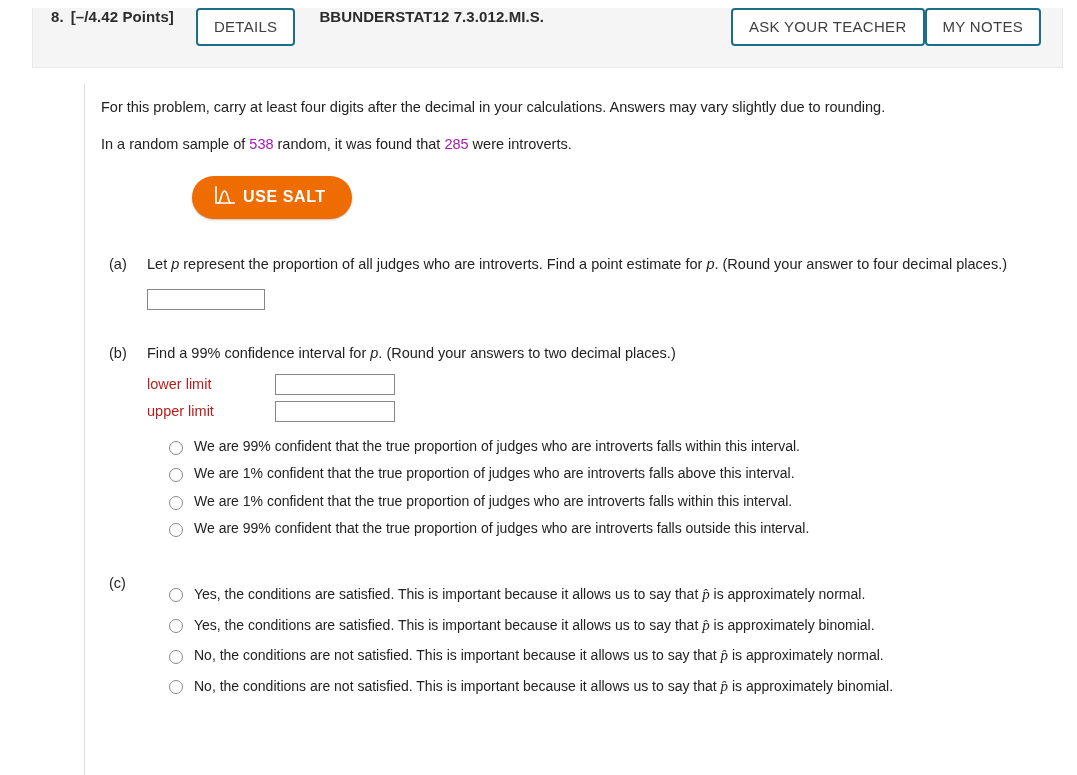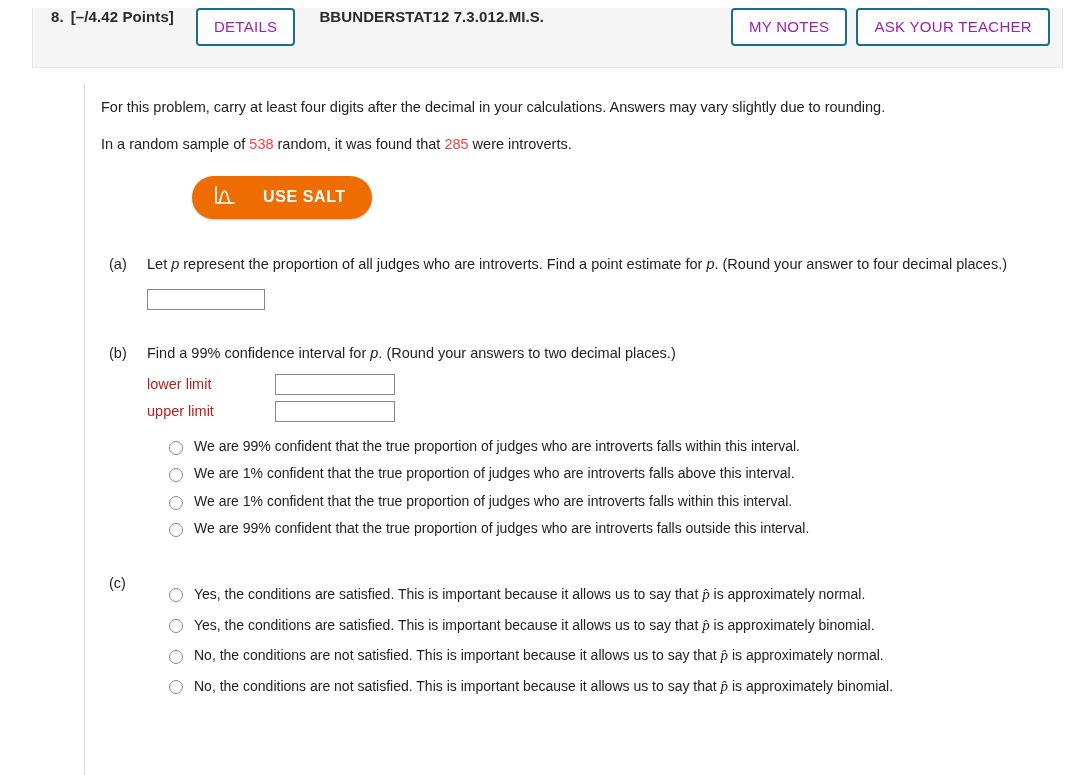--- a/index.html
+++ b/index.html
@@ -37,21 +37,21 @@
     color: #2b2b2b;
     white-space: nowrap;
     letter-spacing: .1px;
   }
   .qnum .pts { margin-left: 7px; }
 
   .btn {
     background: #ffffff;
     border: 2px solid #1c6d8a;
     border-radius: 4px;
-    color: #a21caf;
+    color: #404040;
     font-family: "Liberation Sans", sans-serif;
     font-size: 15px;
     font-weight: normal;
     letter-spacing: .3px;
     padding: 9px 16px 10px 16px;
     cursor: pointer;
     line-height: 1;
     white-space: nowrap;
   }
   .btn-details { margin-left: 22px; }
@@ -79,28 +79,28 @@
   }
 
   .intro {
     font-size: 14.5px;
     color: #222;
     line-height: 1.35;
     margin: 0;
     padding: 14px 0 0 16px;
   }
   .intro.second { padding-top: 17px; }
-  .redval { color: #ef4444; }
+  .redval { color: #a21caf; }
 
   
   .salt-wrap { padding: 22px 0 0 107px; }
   .salt-btn {
     display: inline-flex;
     align-items: center;
-    gap: 28px;
+    gap: 8px;
     background: #ef6c00;
     border: none;
     border-radius: 22px;
     padding: 10px 26px 11px 22px;
     cursor: pointer;
     box-shadow: 0 1px 2px rgba(0,0,0,.25);
   }
   .salt-btn .salt-label {
     color: #ffffff;
     font-size: 16px;
@@ -216,22 +216,22 @@
 </head>
 <body>
 
 <div class="qheader">
   <span class="qnum">
     <span>8.</span><span class="pts">[–/4.42 Points]</span>
   </span>
   <button class="btn btn-details">DETAILS</button>
   <span class="qcode">BBUNDERSTAT12 7.3.012.MI.S.</span>
   <span class="hdr-spacer"></span>
+  <button class="btn btn-ask">ASK YOUR TEACHER</button>
   <button class="btn btn-notes">MY NOTES</button>
-  <button class="btn btn-ask">ASK YOUR TEACHER</button>
 </div>
 
 <div class="content">
 
   <p class="intro">For this problem, carry at least four digits after the decimal in your calculations. Answers may vary slightly due to rounding.</p>
 
   <p class="intro second"><span>In a random sample of </span><span class="redval">538</span><span> random, it was found that </span><span class="redval">285</span><span> were introverts.</span></p>
 
   <div class="salt-wrap">
     <button class="salt-btn">

